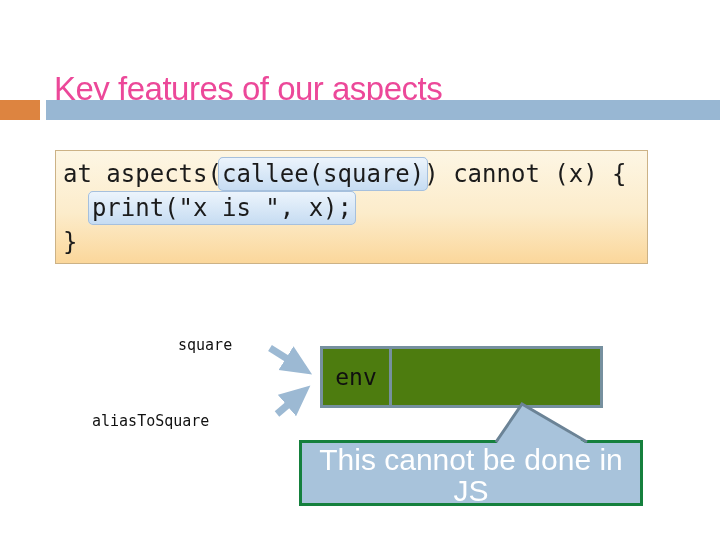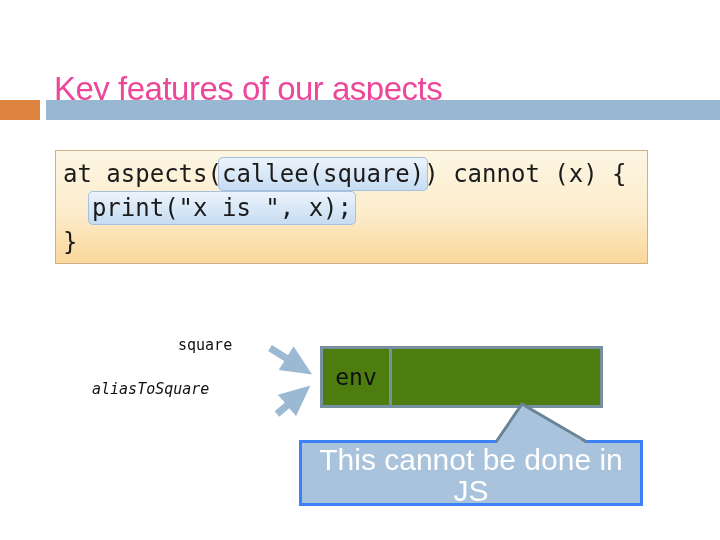--- a/index.html
+++ b/index.html
@@ -14,31 +14,31 @@
              border:1px solid #ccb286;background:linear-gradient(#fdf6e4,#fceccb 55%,#fbd79b);
              padding:6px 4px 4px 7px;}
   .cl{font-family:"DejaVu Sans Mono",monospace;font-size:24px;line-height:34px;color:#1b1b1b;
       white-space:pre;}
   .hl{background:linear-gradient(#ecf4fc,#c6dcf2);border:1px solid #a6c0dd;border-radius:5px;
       padding:2px 3px;margin:0 -4px;}
 
   .lbl{position:absolute;font-family:"DejaVu Sans Mono",monospace;font-size:15px;color:#111;
        white-space:nowrap;}
   .lbl-square{left:178px;top:336px;}
-  .lbl-alias{left:92px;top:380px;font-style:italic;}
+  .lbl-alias{left:92px;top:412px;}
 
   .envbox{position:absolute;left:320px;top:346px;width:283px;height:62px;box-sizing:border-box;
           border:3px solid #76909f;background:#4d7c0f;display:flex;align-items:stretch;}
   .cell{display:flex;align-items:center;justify-content:center;
         font-family:"DejaVu Sans Mono",monospace;font-size:23px;color:#101010;white-space:nowrap;}
   .cell-env{width:66px;border-right:3px solid #76909f;}
   .cell-code{flex:1;}
 
   .callout{position:absolute;left:299px;top:440px;width:344px;height:66px;box-sizing:border-box;
-           border:3px solid #3b82f6;background:#a8c3db;color:#ffffff;font-size:30px;
+           border:3px solid #15803d;background:#a8c3db;color:#ffffff;font-size:30px;
            line-height:31px;text-align:center;padding:1px 6px;}
   .overlay{position:absolute;left:0;top:0;width:720px;height:540px;pointer-events:none;}
 </style>
 </head>
 <body>
 
 <div class="slide">
 
   <div class="title">Key features of our aspects</div>
 

